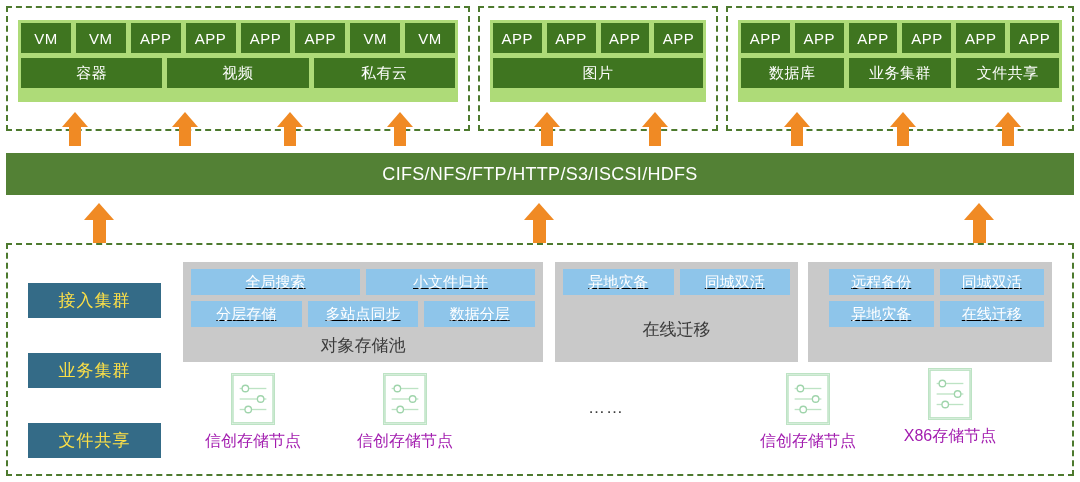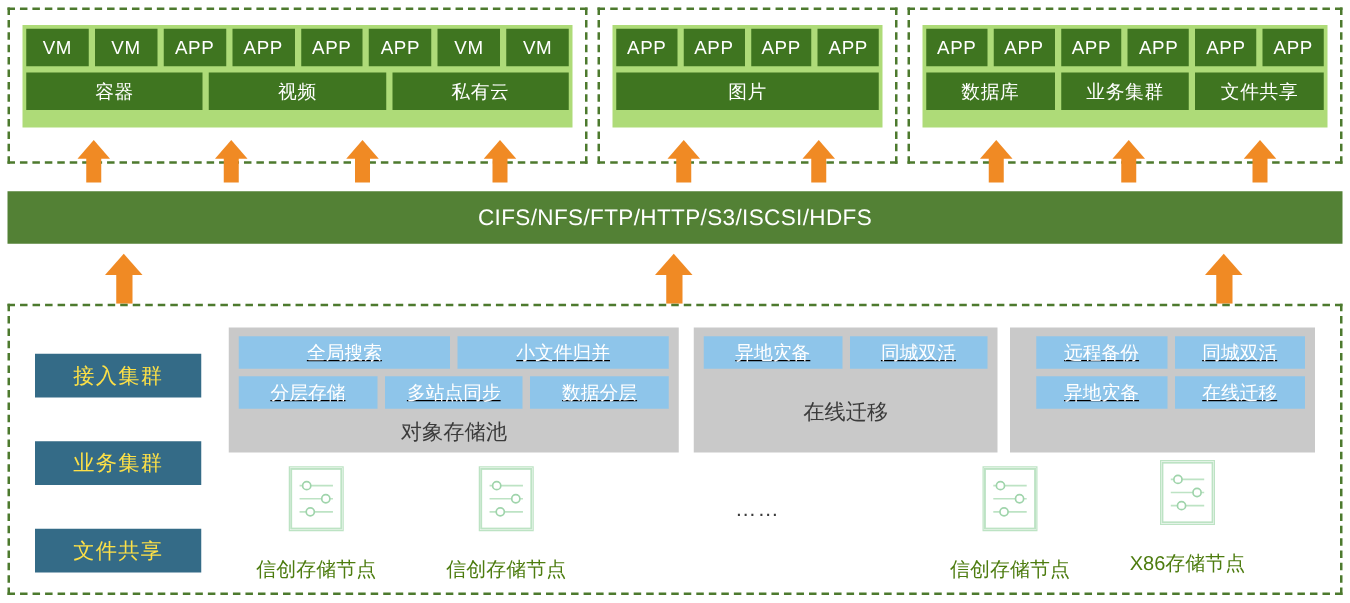--- a/index.html
+++ b/index.html
@@ -117,23 +117,23 @@
     display:flex;flex-direction:column;align-items:center;
   }
   .nodeicon{
     width:44px;height:52px;
     border:1.5px solid #bde3c4;
     box-sizing:border-box;
     background:#ffffff;
     display:block;
   }
   .nodelabel{
-    margin-top:21px;
+    margin-top:6px;
     font-size:16px;
-    color:#4d7c0f;
+    color:#a21caf;
     white-space:nowrap;
   }
   .dots{
     position:absolute;
     font-size:17px;color:#3b3b3b;letter-spacing:1px;
   }
 </style>
 </head>
 <body>
 

